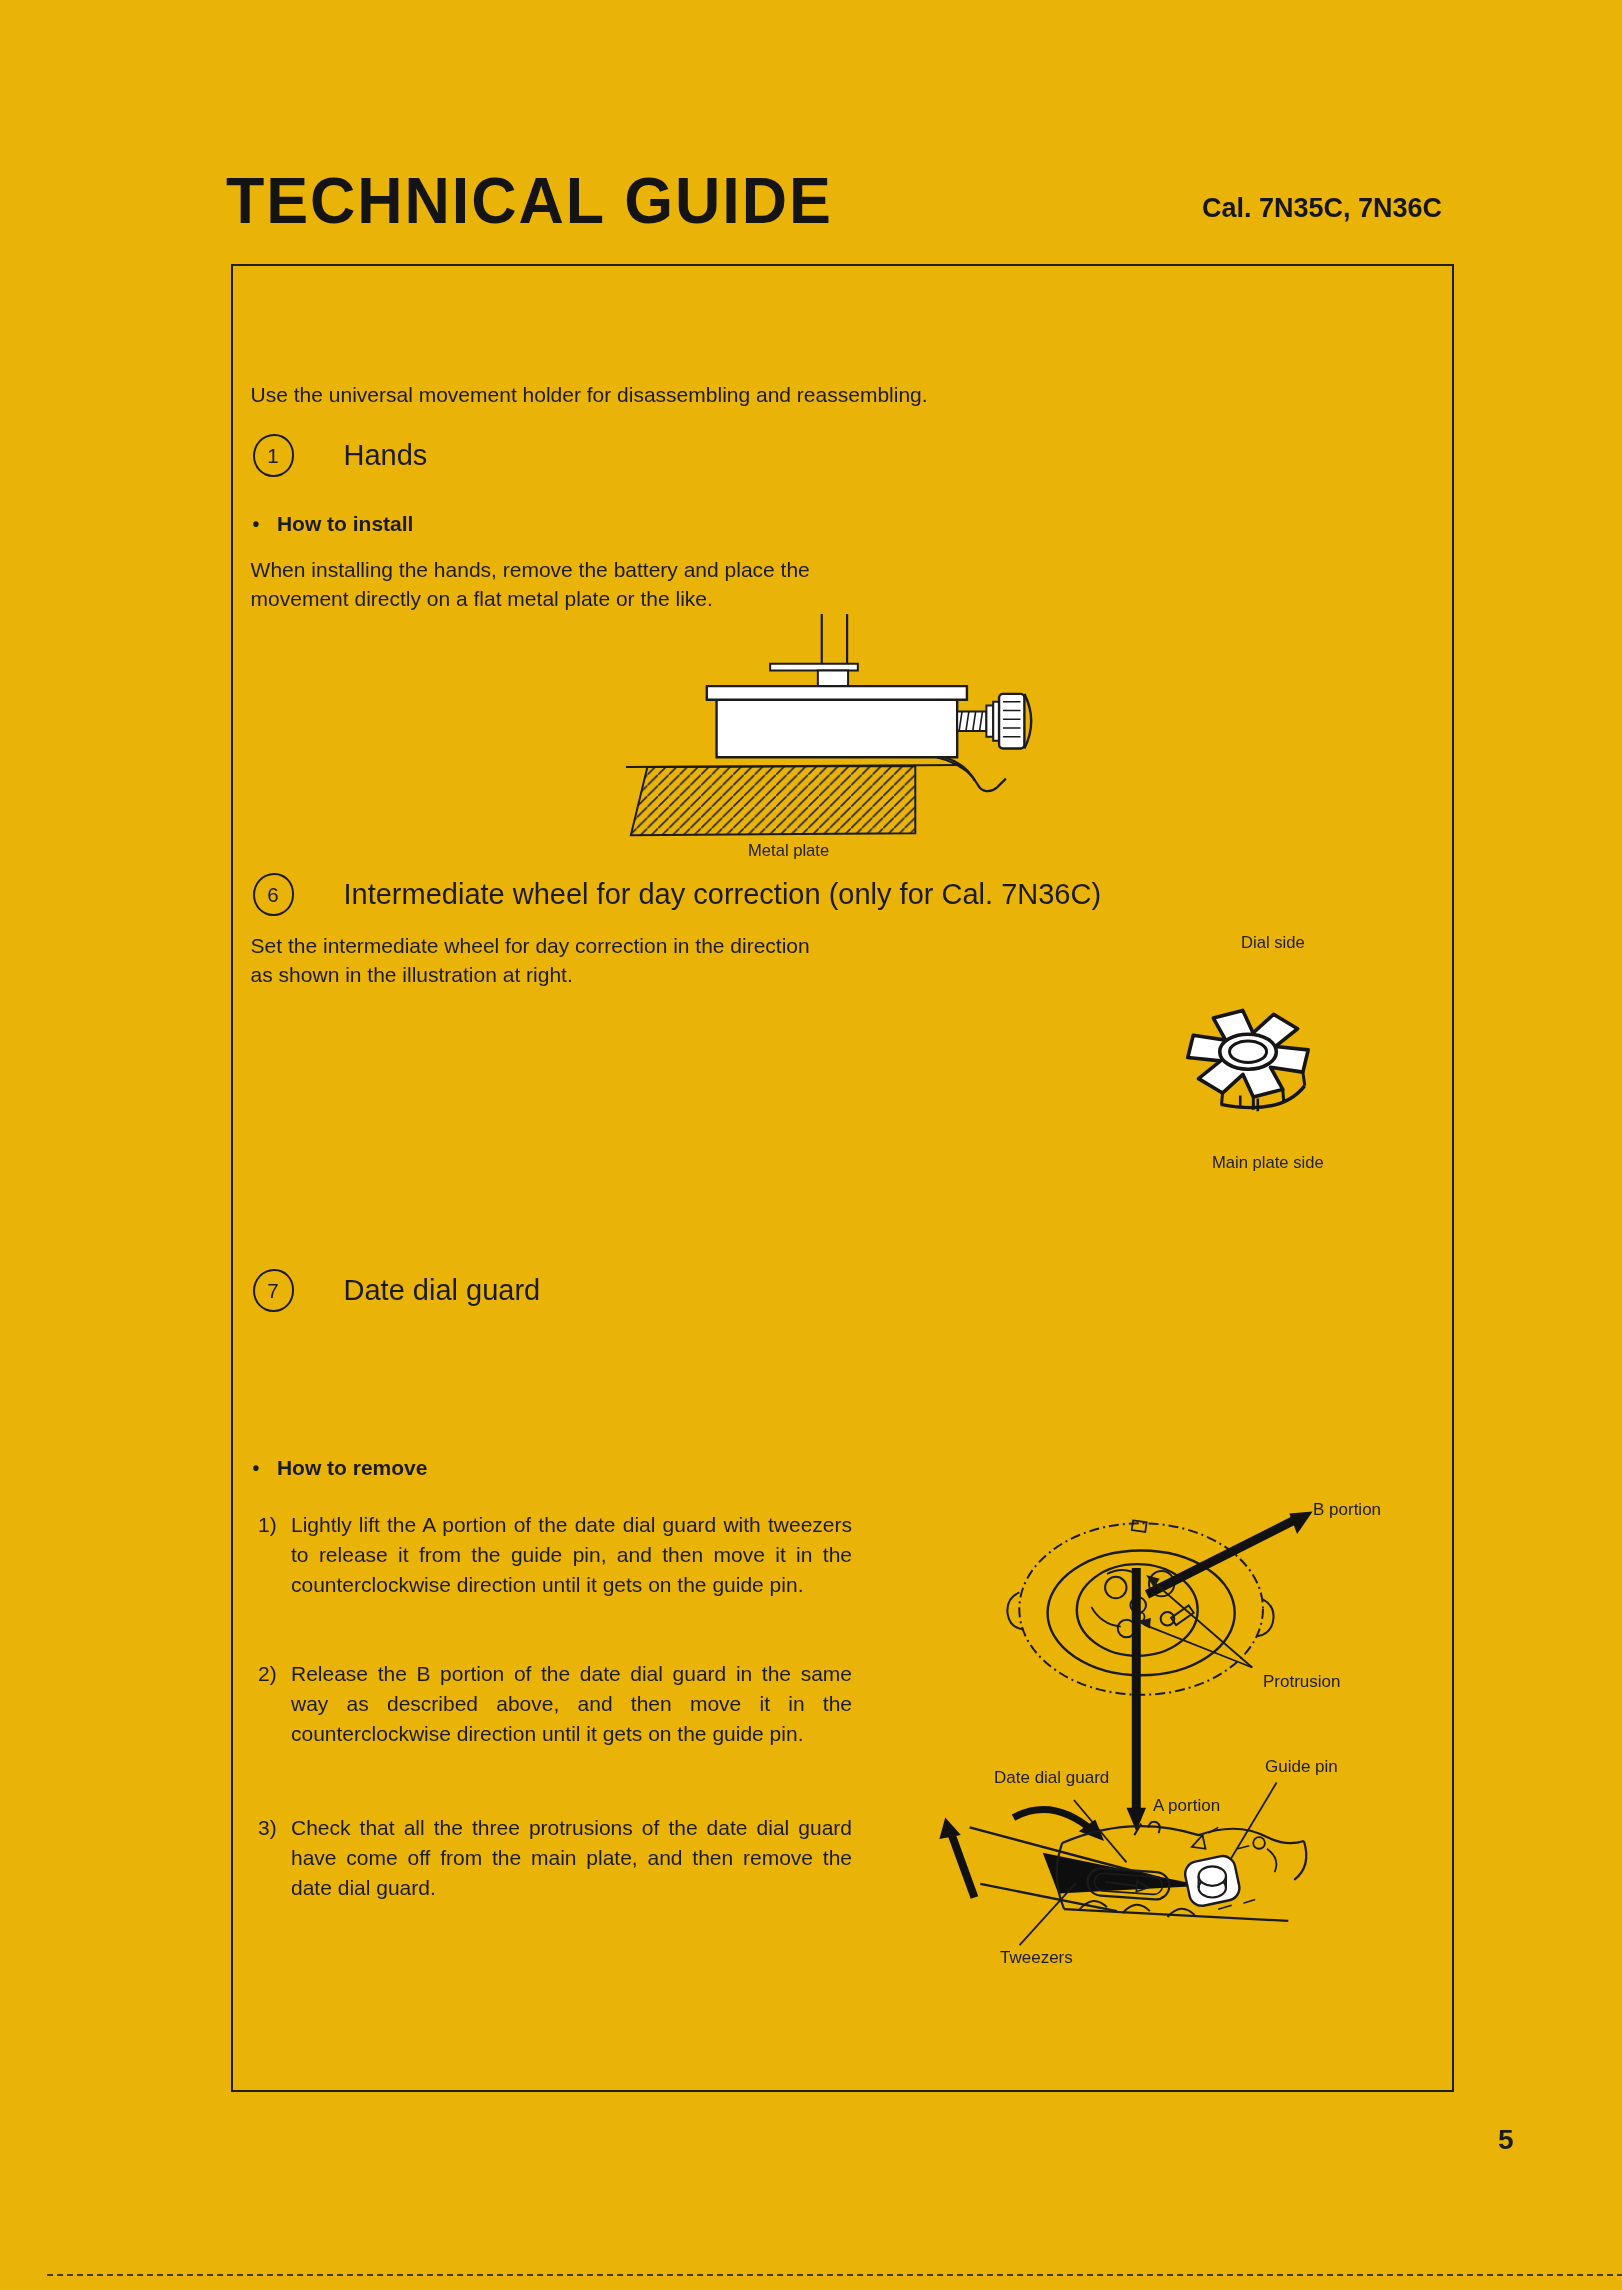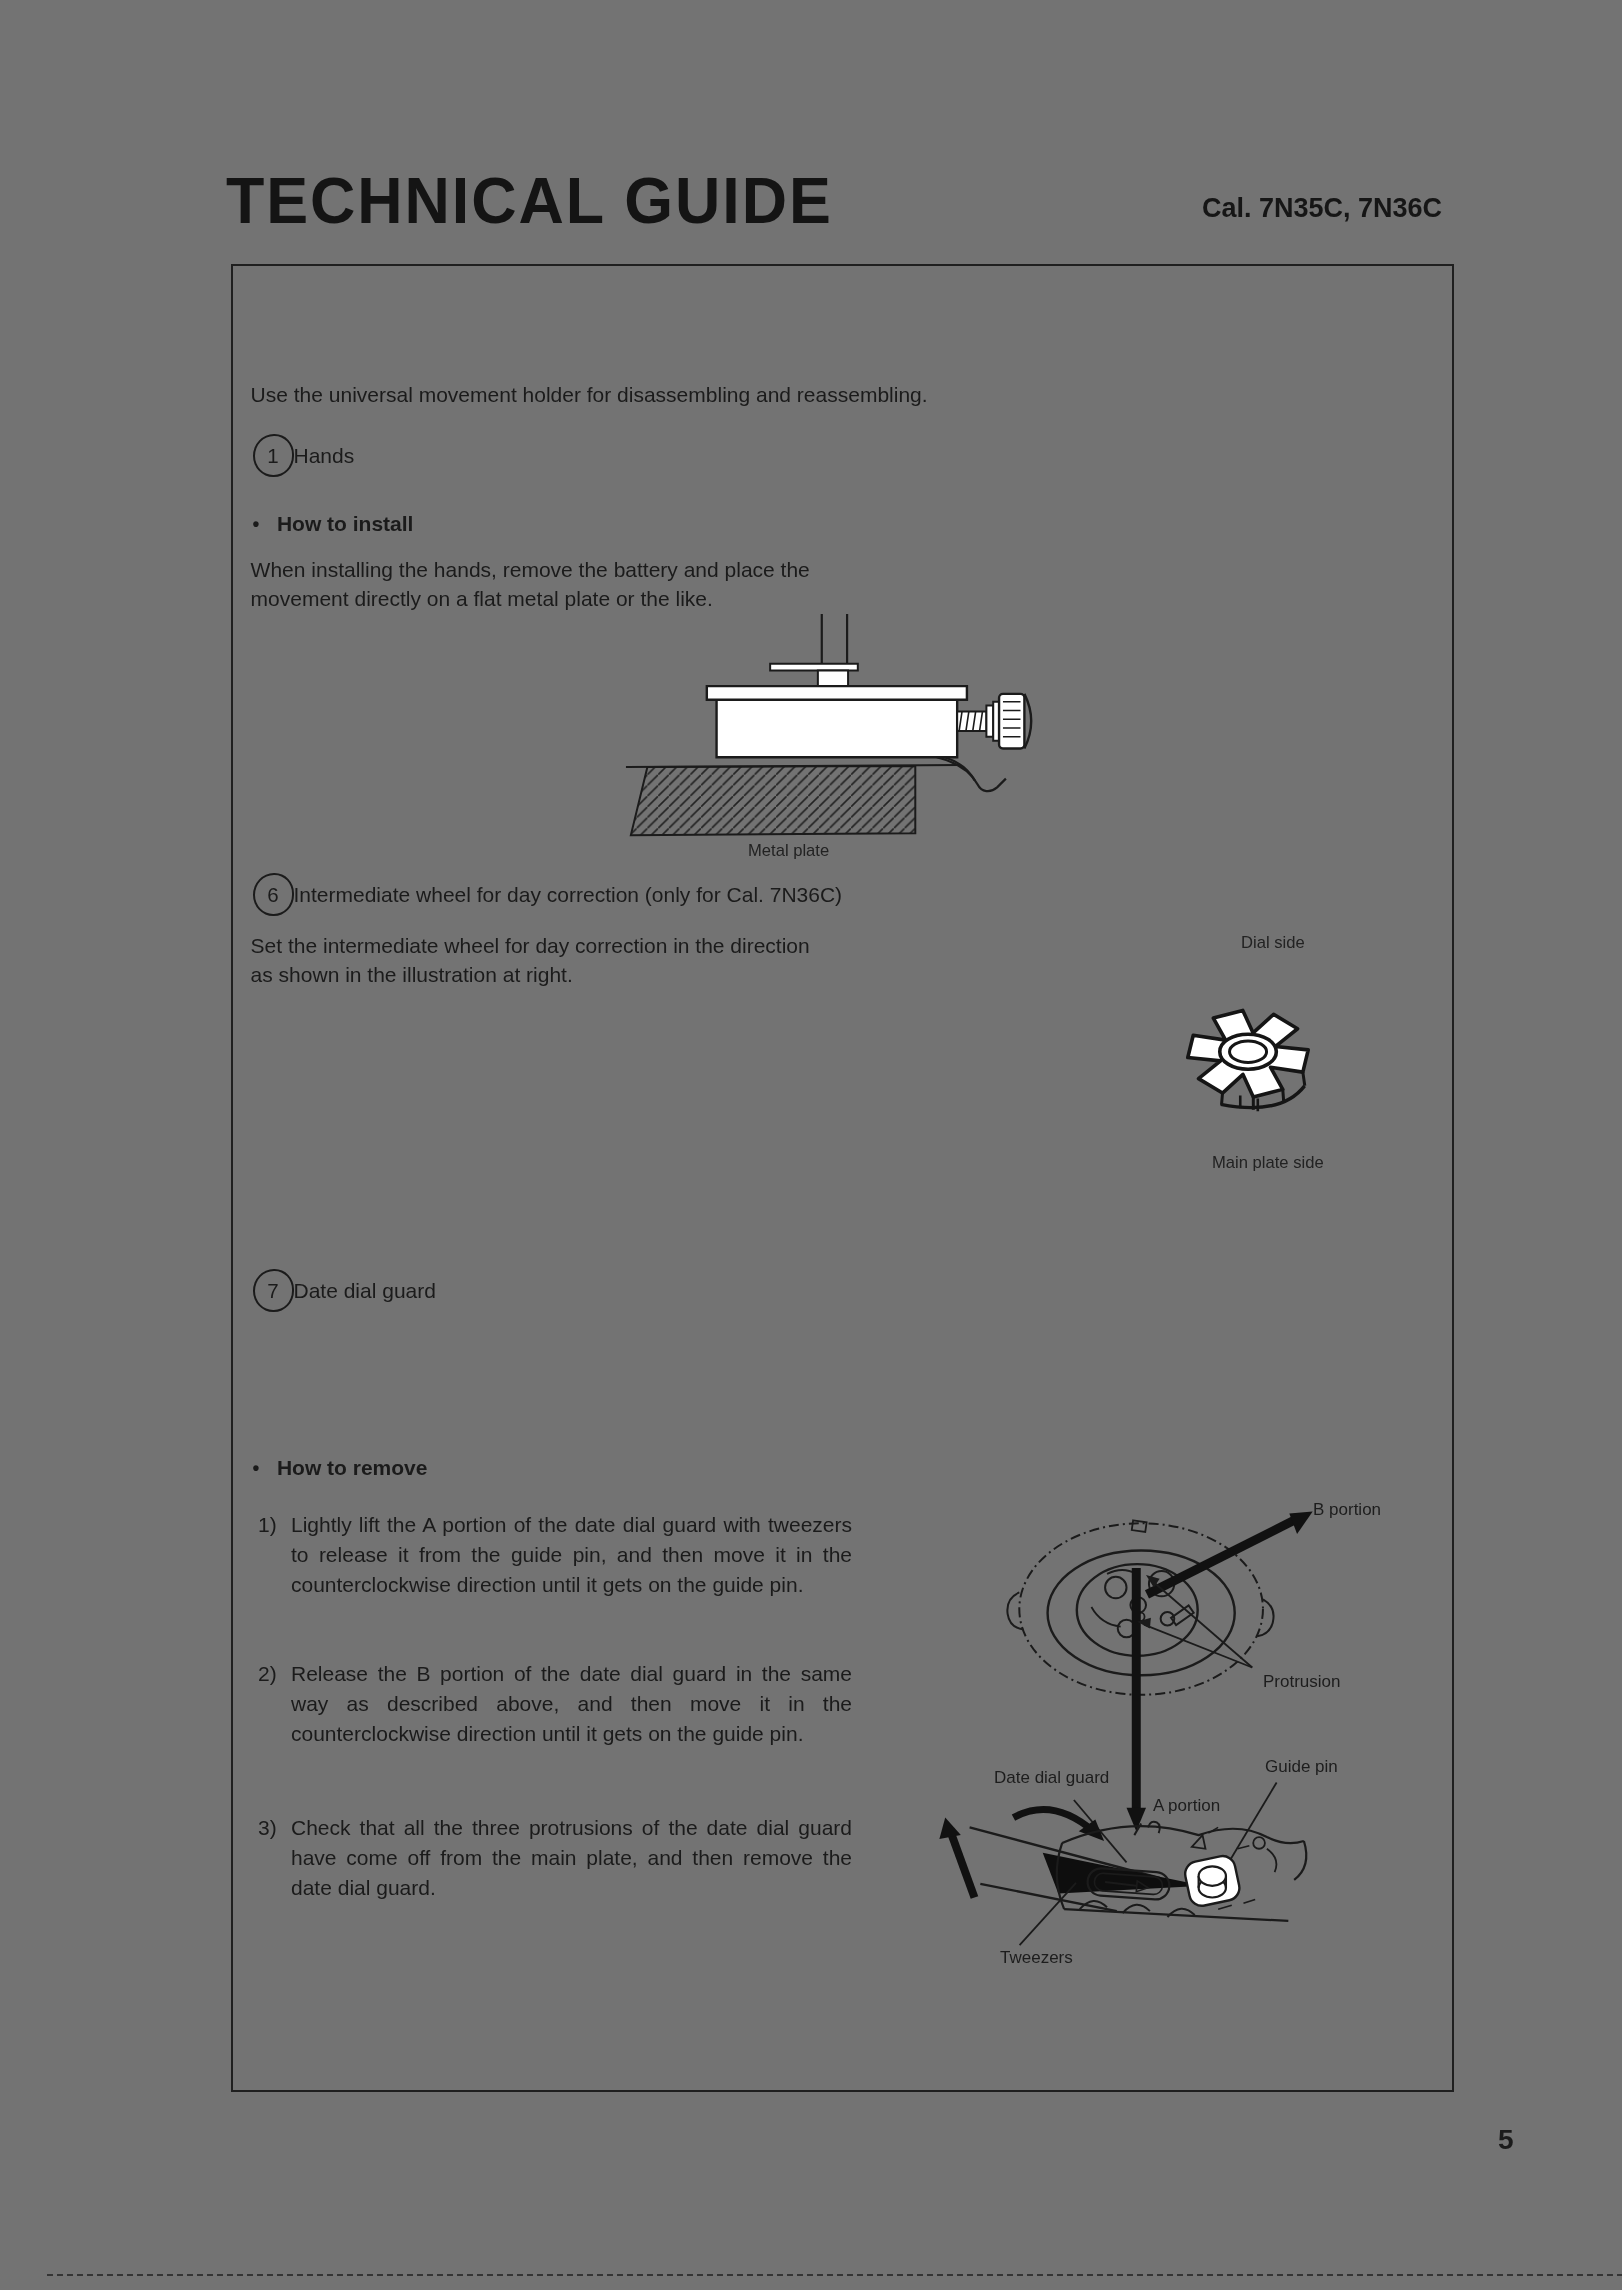--- a/index.html
+++ b/index.html
@@ -1,19 +1,19 @@
 <!DOCTYPE html>
 <html><head>
 <meta charset="utf-8">
 <style>
   html,body{margin:0;padding:0;background:#e8e8e8;}
   .page{
     position:relative;
     width:1623px;height:2291px;
-    background:#737373;
+    background:#eab308;
     font-family:"Liberation Sans", sans-serif;
     color:#1b1b1b;
     overflow:hidden;
   }
   .abs{position:absolute;}
   .page-title{
     left:226px;top:164px;
     font-size:64px;font-weight:700;letter-spacing:2px;
     transform:scaleX(.98);transform-origin:left top;
     white-space:nowrap;color:#141414;
@@ -29,21 +29,21 @@
   .sec-heading{left:17.6px;top:51px;font-size:24.4px;font-weight:700;white-space:nowrap;}
   .sec-heading .sec-num{display:inline-block;width:76px;}
   .intro{left:17.6px;top:117px;font-size:21px;white-space:nowrap;}
   .step-row{left:19.5px;display:flex;align-items:center;}
   .circle-num{
     width:41px;height:43px;flex:0 0 41px;
     border:2px solid #1b1b1b;border-radius:52% 48% 50% 50%;
     display:flex;align-items:center;justify-content:center;
     font-size:20.5px;box-sizing:border-box;
   }
-  .step-row .step-title{font-size:21px;white-space:nowrap;}
+  .step-row .step-title{margin-left:50px;font-size:29px;white-space:nowrap;}
   .bullet-heading{left:19.5px;display:flex;align-items:baseline;font-size:21px;font-weight:700;}
   .bullet-heading .bullet{margin-right:17.6px;font-size:19.5px;}
   .para{font-size:21px;line-height:29px;}
   .fig-label{font-size:16.6px;color:#222;white-space:nowrap;margin-left:20px;}
   .fig-label-lg{font-size:17px;color:#1d1d1d;white-space:nowrap;}
   .step-item{left:25px;display:flex;}
   .step-item .li-num{flex:0 0 33px;font-size:21px;line-height:30px;}
   .step-item .li-text{width:561px;font-size:21px;line-height:30px;text-align:justify;}
   .guard-body{left:17.6px;top:1067px;width:1136px;font-size:21px;line-height:30px;text-align:justify;word-spacing:2px;}
   .page-num{left:1498px;top:2124px;font-size:28px;font-weight:700;}

